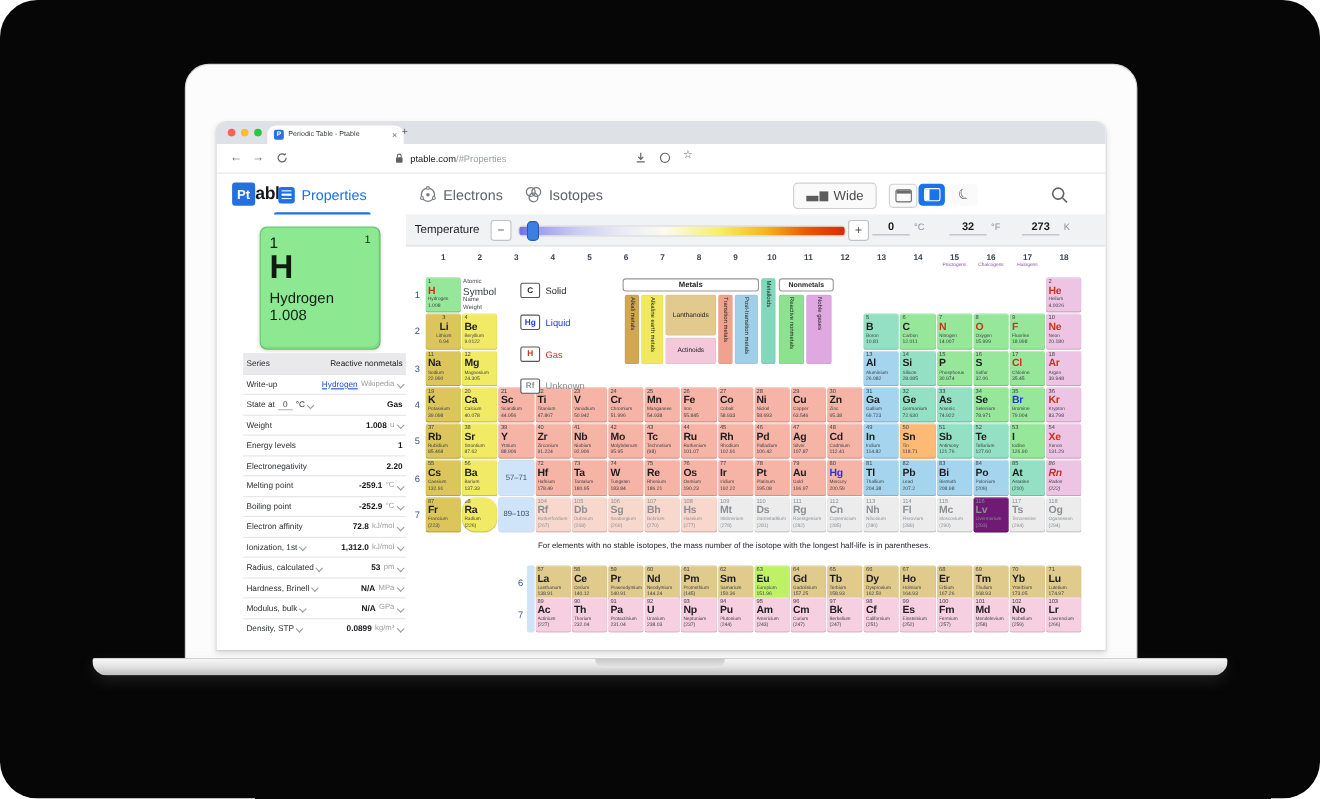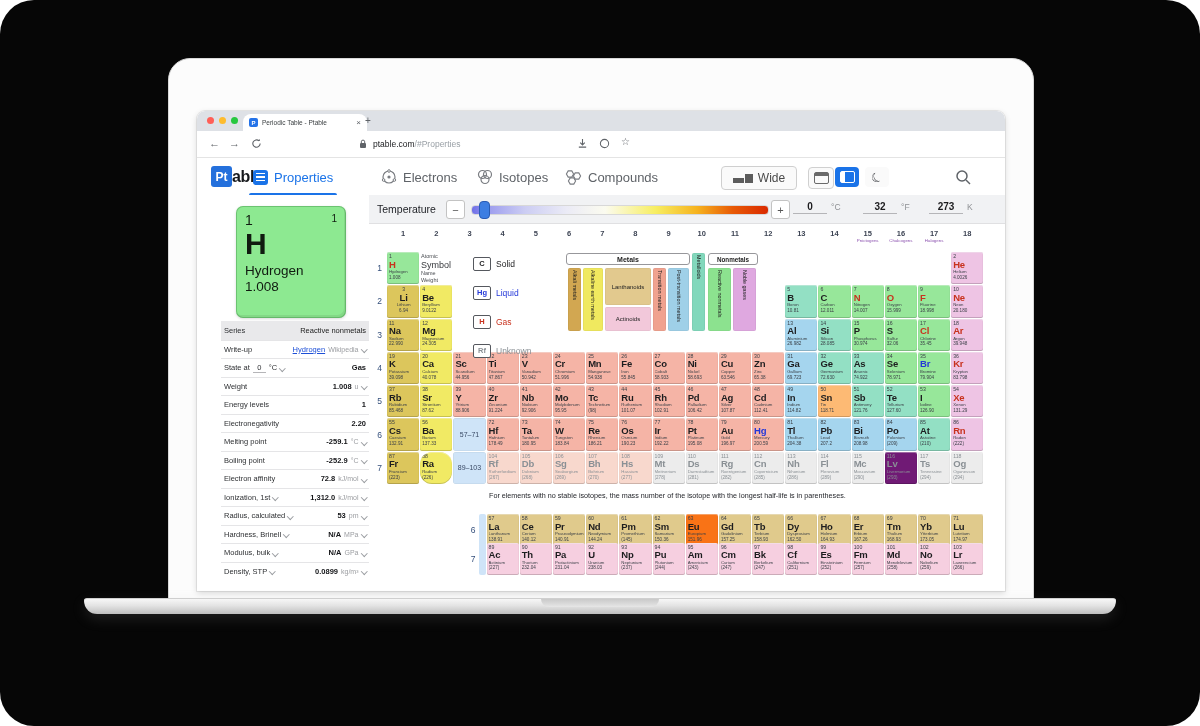--- a/index.html
+++ b/index.html
@@ -208,30 +208,20 @@
         <div class="navitem" style="left:280px">
           <span>
             <svg width="16" height="16" viewBox="0 0 16 16">
                 <circle cx="5.5" cy="5.5" r="4" fill="none" stroke="#7a7d82" stroke-width="1.2"></circle>
                 <circle cx="10.5" cy="5.5" r="4" fill="none" stroke="#7a7d82" stroke-width="1.2"></circle>
                 <circle cx="8" cy="10.5" r="4" fill="none" stroke="#7a7d82" stroke-width="1.2"></circle>
               </svg>
           </span>
           <span>Isotopes</span>
         </div>
-        <div class="navitem" style="left:368px">
-          <span>
-            <svg width="17" height="16" viewBox="0 0 17 16">
-                <polygon points="8.6,5 6.8,8.1 3.2,8.1 1.4,5 3.2,1.9 6.8,1.9" fill="none" stroke="#7a7d82" stroke-width="1.1"></polygon>
-                <polygon points="15.6,7 13.8,10.1 10.2,10.1 8.4,7 10.2,3.9 13.8,3.9" fill="none" stroke="#7a7d82" stroke-width="1.1"></polygon>
-                <polygon points="10.6,12 8.8,15.1 5.2,15.1 3.4,12 5.2,8.9 8.8,8.9" fill="none" stroke="#7a7d82" stroke-width="1.1"></polygon>
-              </svg>
-          </span>
-          <span>Compounds</span>
-        </div>
         <div class="hbtn widebtn">
           <span class="wideicon">
               <i style="width:11px;height:5px"></i>
               <i style="width:8px;height:9px"></i>
             </span>
           <span>Wide</span>
         </div>
         <div class="hbtn segbtn seg1">
             <span class="layicon top"></span>
           </div>
@@ -849,21 +839,21 @@
                 <div class="es" style="color:#1d1d1f">Po</div>
                 <div class="enm" style="color:#3a3f46">Polonium</div>
                 <div class="ew" style="color:#3a3f46">(209)</div>
               </div>
               <div class="ecell" style="background: rgb(147, 224, 196); grid-area: 7 / 18;">
                 <div class="en" style="color:#3a3f46">85</div>
                 <div class="es" style="color:#1d1d1f">At</div>
                 <div class="enm" style="color:#3a3f46">Astatine</div>
                 <div class="ew" style="color:#3a3f46">(210)</div>
               </div>
-              <div class="ecell" style="background: rgb(238, 196, 228); grid-area: 7 / 19;">
+              <div class="ecell" style="background: rgb(238, 196, 228); grid-area: 7 / 19; font-style: italic;">
                 <div class="en" style="color:#3a3f46">86</div>
                 <div class="es" style="color:#c8321e">Rn</div>
                 <div class="enm" style="color:#3a3f46">Radon</div>
                 <div class="ew" style="color:#3a3f46">(222)</div>
               </div>
               <div class="ecell" style="background: rgb(220, 198, 92); grid-area: 8 / 2;">
                 <div class="en" style="color:#3a3f46">87</div>
                 <div class="es" style="color:#1d1d1f">Fr</div>
                 <div class="enm" style="color:#3a3f46">Francium</div>
                 <div class="ew" style="color:#3a3f46">(223)</div>
@@ -1000,21 +990,21 @@
                 <div class="es" style="color:#1d1d1f">Pm</div>
                 <div class="enm" style="color:#3a3f46">Promethium</div>
                 <div class="ew" style="color:#3a3f46">(145)</div>
               </div>
               <div class="ecell" style="background: rgb(224, 202, 140); grid-area: 1 / 10;">
                 <div class="en" style="color:#3a3f46">62</div>
                 <div class="es" style="color:#1d1d1f">Sm</div>
                 <div class="enm" style="color:#3a3f46">Samarium</div>
                 <div class="ew" style="color:#3a3f46">150.36</div>
               </div>
-              <div class="ecell" style="background: #f97316; grid-area: 1 / 11;">
+              <div class="ecell" style="background: #bef264; grid-area: 1 / 11;">
                 <div class="en" style="color:#3a3f46">63</div>
                 <div class="es" style="color:#1d1d1f">Eu</div>
                 <div class="enm" style="color:#3a3f46">Europium</div>
                 <div class="ew" style="color:#3a3f46">151.96</div>
               </div>
               <div class="ecell" style="background: rgb(224, 202, 140); grid-area: 1 / 12;">
                 <div class="en" style="color:#3a3f46">64</div>
                 <div class="es" style="color:#1d1d1f">Gd</div>
                 <div class="enm" style="color:#3a3f46">Gadolinium</div>
                 <div class="ew" style="color:#3a3f46">157.25</div>

